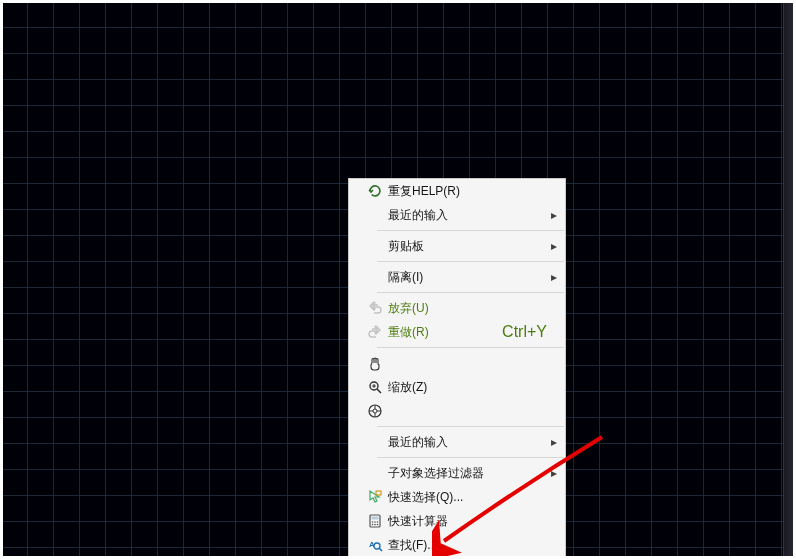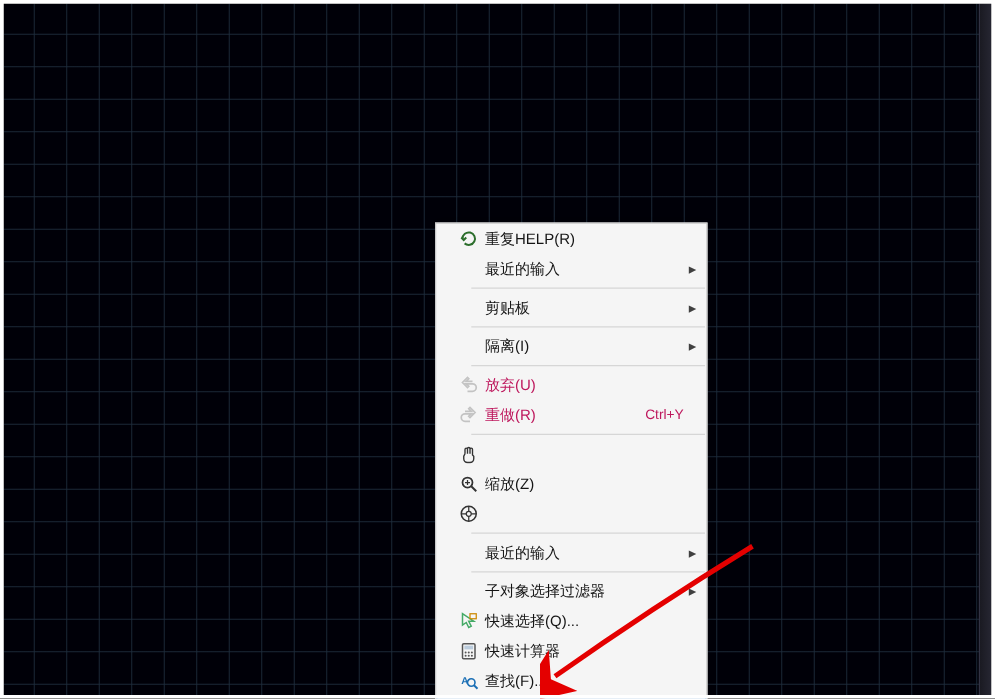--- a/index.html
+++ b/index.html
@@ -44,27 +44,27 @@
     display: flex; align-items: center;
     height: 24px; padding: 0 8px 0 13px;
     position: relative;
   }
   .menu-item .icon-slot {
     width: 26px; height: 100%; display: flex;
     align-items: center; justify-content: center;
     flex-shrink: 0;
   }
   .menu-item .label { flex: 1; white-space: nowrap; }
-  .menu-item .shortcut { color: #606060; margin-left: 8px; font-size: 11px; }
+  .menu-item .shortcut { color: #606060; margin-left: 8px; font-size: 16px; }
   .menu-item .sub {
     width: 10px; text-align: right; color: #404040; flex-shrink: 0;
     font-family: Arial, sans-serif;
   }
   .menu-item.disabled .label,
-  .menu-item.disabled .shortcut { color: #be185d; }
+  .menu-item.disabled .shortcut { color: #4d7c0f; }
   .menu-item.highlight {
     background: linear-gradient(#cfe8ff, #aed8ff);
     border: 1px solid #7fbef5; height: 24px;
     margin: -1px 0;
   }
   .sep {
     height: 1px; margin: 3px 1px 3px 28px;
     background: #d6d6d6;
   }
 

